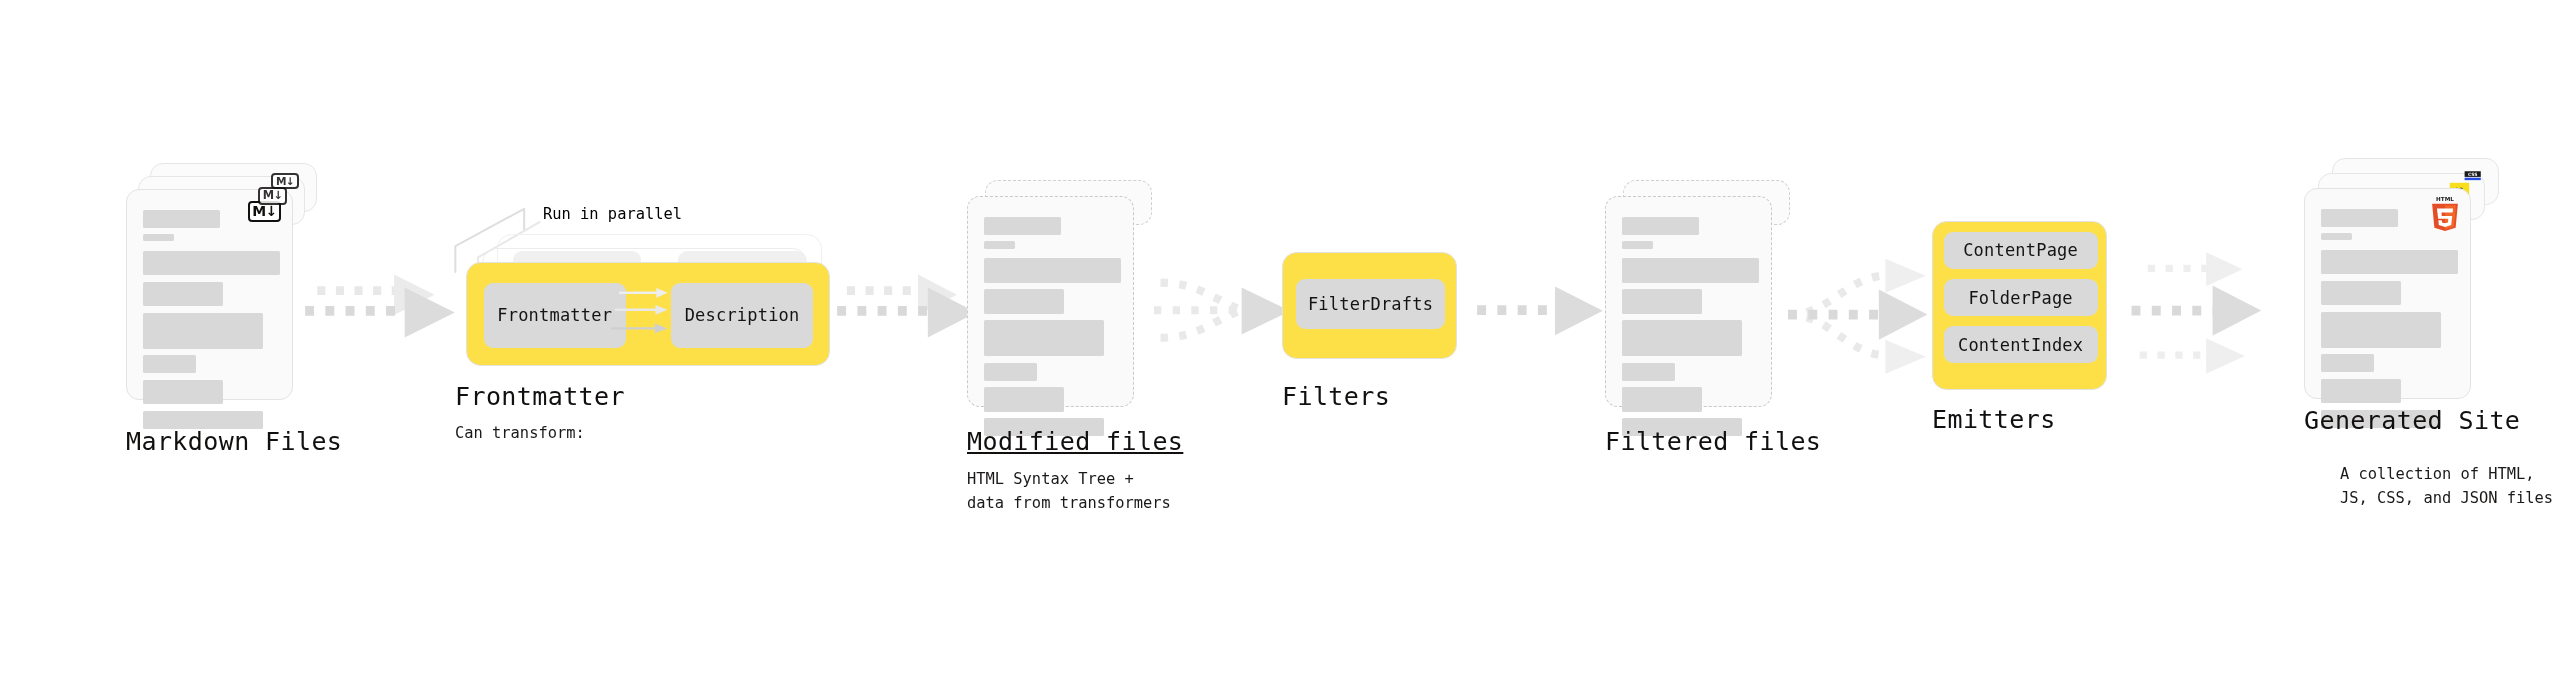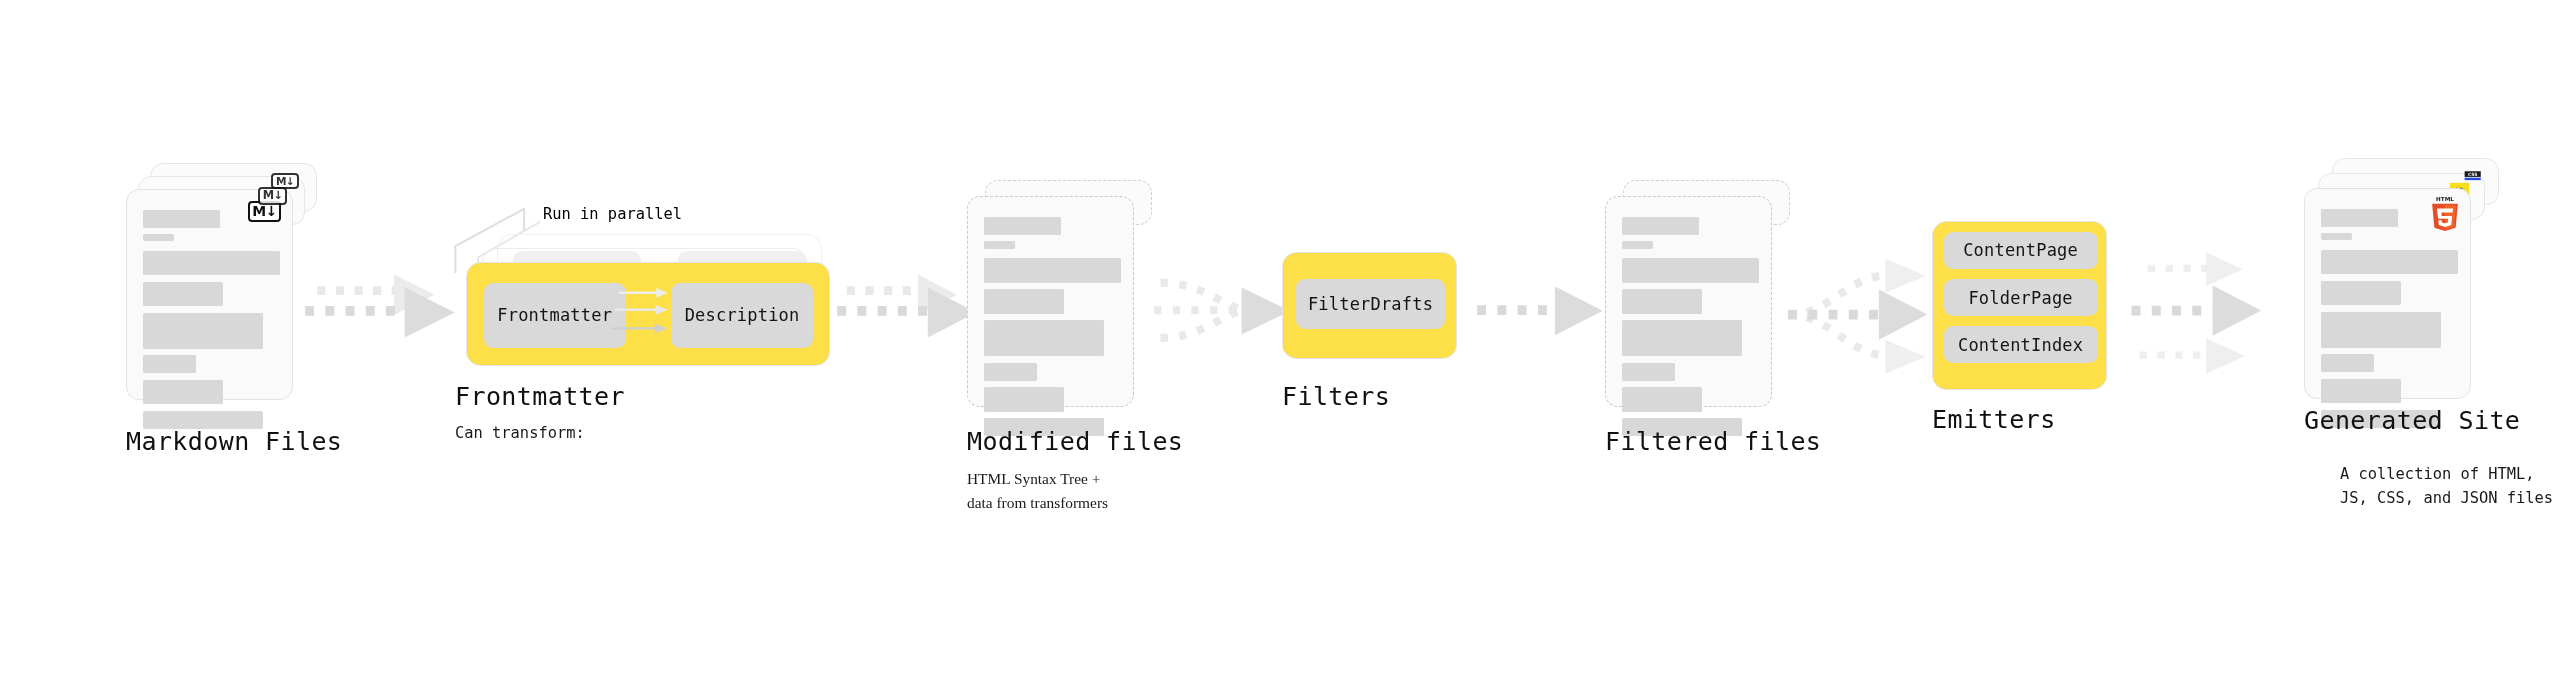--- a/index.html
+++ b/index.html
@@ -192,22 +192,22 @@
         <div class="bar" style="width:137px;height:24.4px;"></div>
         <div class="bar" style="width:80px;height:24.4px;"></div>
         <div class="bar" style="width:120px;height:36px;"></div>
         <div class="bar" style="width:53px;height:18px;"></div>
         <div class="bar" style="width:80px;height:24.4px;"></div>
         <div class="bar" style="width:120px;height:18px;"></div>
       </div>
     </div>
   </div>
 
-  <div class="abs stage-title" style="left:967px;top:427px;">Modified files</div>
-  <div class="abs stage-sub" style="left:967px;top:467px;font-family:Liberation Serif, serif;">HTML Syntax Tree +
+  <div class="abs stage-title" style="left:967px;top:427px;text-decoration:underline;">Modified files</div>
+  <div class="abs stage-sub" style="left:967px;top:467px;">HTML Syntax Tree +
 data from transformers</div>
 
   <div class="arrowwrap" style="left:1154px;top:258px;">
     <svg width="142" height="106" viewBox="0 0 175 130">
       <g fill="none" stroke="#e9e9e9" stroke-width="10" stroke-dasharray="9 14">
         <path d="M 8 30 C 58 30, 78 55, 110 64"></path>
         <path d="M 8 98 C 58 98, 78 72, 110 64"></path>
         <line x1="0" y1="64" x2="115" y2="64"></line>
       </g>
       <polygon points="108,36 168,65 108,94" fill="#dcdcdc"></polygon>

